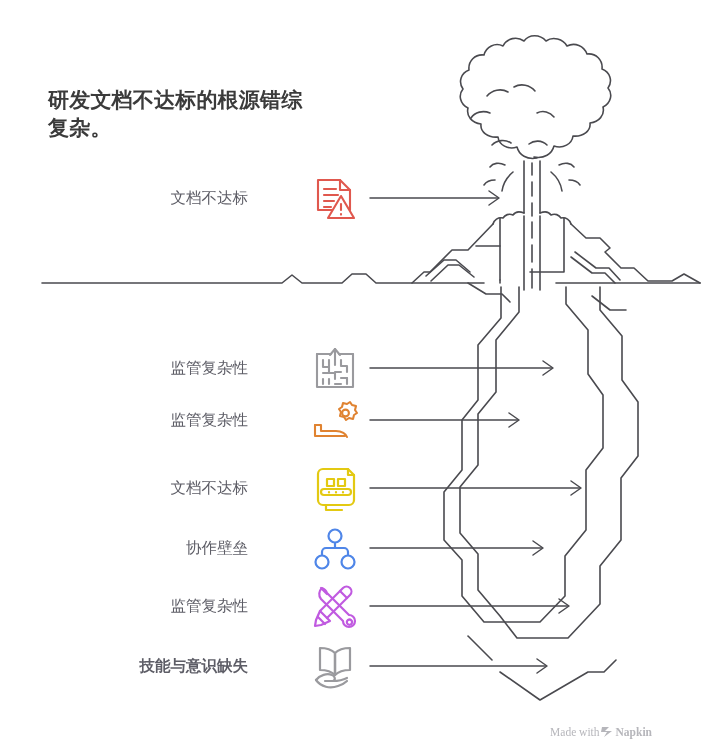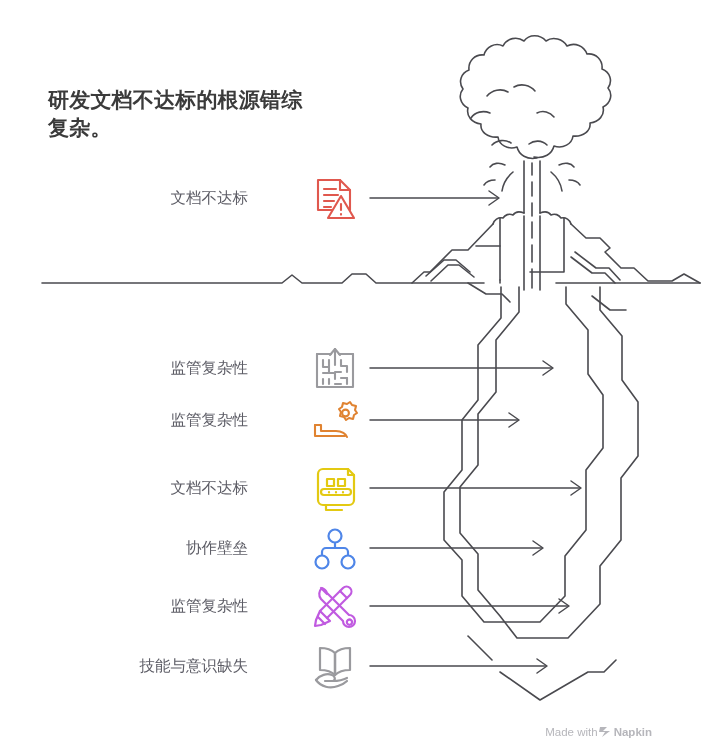--- a/index.html
+++ b/index.html
@@ -70,20 +70,21 @@
   
   .footer {
     position: absolute;
     right: 16px;
     bottom: 14px;
     display: flex;
     align-items: center;
     gap: 1px;
     font-size: 11.5px;
     color: #b6b6bb;
+    font-family: Liberation Serif, serif;
   }
   .footer .brand { font-weight: bold; color: #b6b6bb; }
   .napkin-mark { display: block; }
 </style>
 </head>
 <body>
 
 <div id="stage">
 
   <div class="title">研发文档不达标的根源错综
@@ -338,21 +339,21 @@
       <path d="M38 38 a2.6 2.6 0 1 0 3.6 3.6 a2.6 2.6 0 0 0 -3.6 -3.6 Z"></path>
 
       <path d="M40 6 a5 5 0 0 0 -7 0 l-3 3 l7 7 l3 -3 a5 5 0 0 0 0 -7 Z"></path>
       <path d="M30 9 L10 29"></path>
       <path d="M37 16 L17 36"></path>
       <path d="M10 29 l-4 9 l-1 6 l6 -1 l9 -4 Z"></path>
       <path d="M8 35 L15 42"></path>
     </svg>
   </div>
 
-  <div class="row-label" style="right:420px; top:655px;">技能与意识缺失</div>
+  <div class="row-label" style="right:420px; top:655px;font-weight:bold;">技能与意识缺失</div>
   <div class="icon-slot" style="left:310px; top:642px; width:50px; height:50px;">
     <svg viewBox="0 0 50 50" fill="none" stroke="#9a9a9e" stroke-width="2.2" stroke-linecap="round" stroke-linejoin="round">
       <path d="M25 11 C21 7 15 6 10 6 V28 c5 0 11 1 15 5 Z"></path>
       <path d="M25 11 C29 7 35 6 40 6 V28 c-5 0 -11 1 -15 5 Z"></path>
       <path d="M25 11 V33"></path>
       <path d="M6 38 c4 -5 11 -7 16 -5 c3 1 4 5 1 6 h-8"></path>
       <path d="M23 39 c5 0 10 -1 14 -3"></path>
       <path d="M6 38 c5 7 14 9 22 6 c3 -1 7 -3 9 -5"></path>
     </svg>
   </div>

